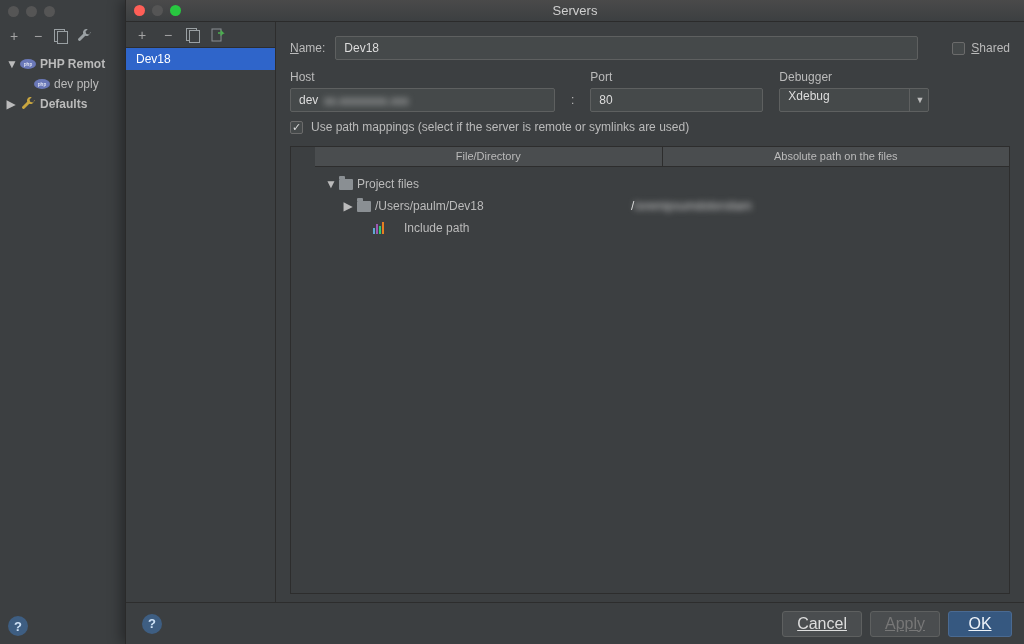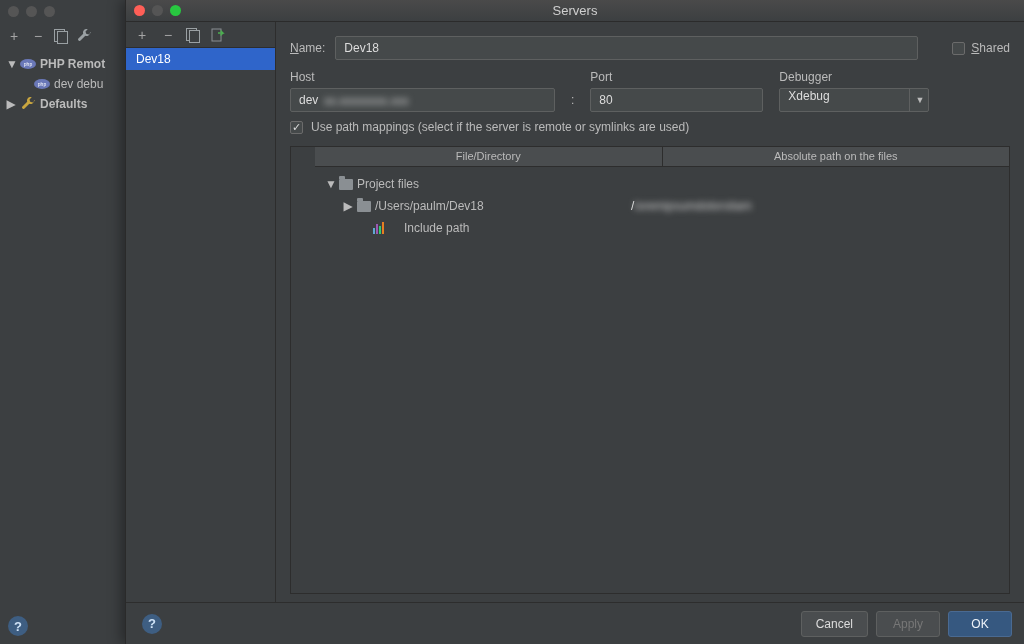--- a/index.html
+++ b/index.html
@@ -78,21 +78,21 @@
   .folder-icon::before { content:""; position:absolute; top:-3px; left:0; width:6px; height:3px; background:#8a8f93; border-radius:1px 1px 0 0; }
   .bars-icon { display:inline-flex; gap:1px; align-items:flex-end; height:12px; }
   .bars-icon span { width:2px; background:#5fa8d3; }
   .bars-icon span:nth-child(1){height:6px;background:#5fa8d3;}
   .bars-icon span:nth-child(2){height:10px;background:#9b59b6;}
   .bars-icon span:nth-child(3){height:8px;background:#2ecc71;}
   .bars-icon span:nth-child(4){height:12px;background:#e67e22;}
 
   .dlg-footer { height:42px; border-top:1px solid #2d2d2d; display:flex; align-items:center; justify-content:flex-end; padding:0 12px; gap:8px; }
   .dlg-help { margin-right:auto; margin-left:4px; }
-  .btn { height:26px; min-width:64px; padding:0 14px; border:1px solid #5e6060; background:#4a4d4f; color:#ddd; border-radius:3px; font-size:12px; display:inline-flex; align-items:center; justify-content:center; }
+  .btn { height:26px; min-width:64px; padding:0 14px; border:1px solid #5e6060; background:#4a4d4f; color:#ddd; border-radius:3px; font-size:16px; display:inline-flex; align-items:center; justify-content:center;text-decoration:underline; }
   .btn.primary { background:#365880; border-color:#4a6a92; color:#eef3f9; }
   .btn.disabled { color:#777; }
   .help-circle { width:20px; height:20px; border-radius:50%; background:#3e5e82; color:#cfe3f7; display:inline-flex; align-items:center; justify-content:center; font-weight:bold; font-size:13px; }
 
   .copy-icon { position:relative; width:14px; height:14px; }
   .copy-icon::before, .copy-icon::after { content:""; position:absolute; border:1px solid #9aa0a3; width:9px; height:11px; background:#3c3f41; }
   .copy-icon::before { left:0; top:0; }
   .copy-icon::after { left:3px; top:2px; }
 
   .under-line { position:relative; }
@@ -132,21 +132,21 @@
       </span>
       <b>PHP Remot</b>
     </div>
     <div class="tree-row" style="padding-left:28px">
       <span class="tree-icon">
         <svg width="16" height="10" viewBox="0 0 16 10">
             <ellipse cx="8" cy="5" rx="8" ry="5" fill="#6a78b8"></ellipse>
             <text x="8" y="7" text-anchor="middle" font-size="5" fill="#fff" font-family="Arial">php</text>
           </svg>
       </span>
-      <span>dev debu</span>
+      <span>dev pply</span>
     </div>
     <div class="tree-row">
       <span class="tree-arrow">▶</span>
       <span class="tree-icon">
         <svg width="14" height="14" viewBox="0 0 14 14">
             <path fill="#c9a63f" d="M13 3.5a3.5 3.5 0 0 1-4.7 3.3L3.8 11.3a1.5 1.5 0 1 1-2.1-2.1l4.5-4.5A3.5 3.5 0 0 1 9.5 0c.4 0 .8.07 1.2.2L8.5 2.4l.7 2.4 2.4.7 2.2-2.2c.13.4.2.8.2 1.2z"></path>
           </svg>
       </span>
       <b>Defaults</b>
     </div>

